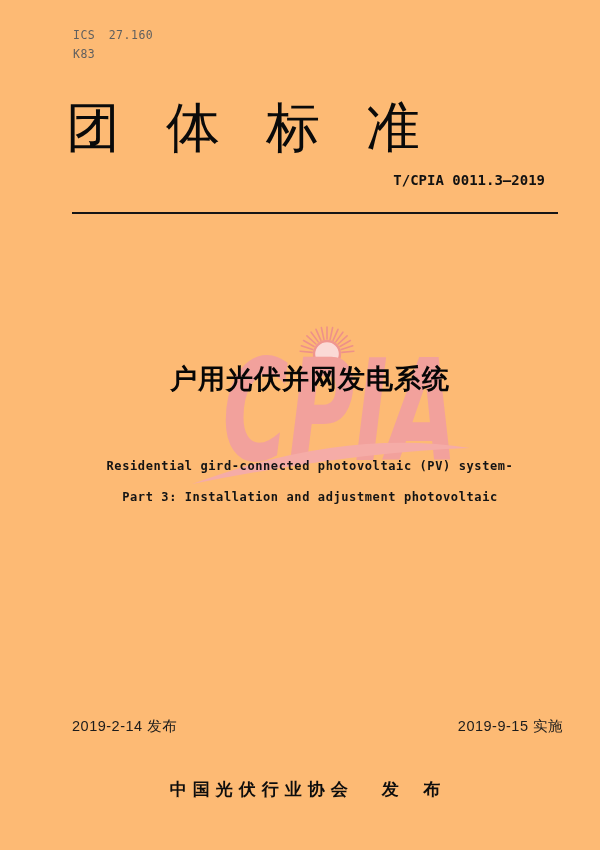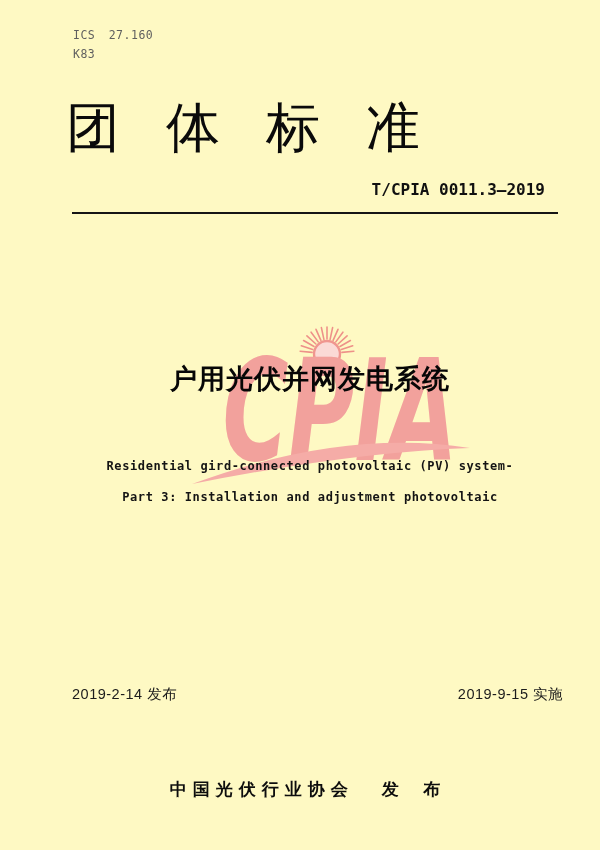--- a/index.html
+++ b/index.html
@@ -4,43 +4,43 @@
 <style>
   html, body { margin: 0; padding: 0; }
   body {
     width: 600px; height: 850px;
     background: #ffffff;
     font-family: "Liberation Sans", sans-serif;
     color: #000;
     position: relative;
     overflow: hidden;
   }
-  .page { position: absolute; inset: 0; background: #fef9c3; text-decoration: underline; }
+  .page { position: absolute; inset: 0; background: #fdba74; text-decoration: underline; }
 
   .ics-block {
     position: absolute; top: 26px; left: 73px;
     font-family: "DejaVu Sans Mono", monospace;
     font-size: 11.5px; line-height: 19px;
     color: #5f5f5f; word-spacing: 6px;
     letter-spacing: 0.5px;
   }
 
   .std-type {
     position: absolute; top: 92px; left: 20px; right: 0;
     font-family: "DejaVu Serif", "Liberation Serif", serif;
     font-size: 54px; font-weight: 500;
     letter-spacing: 46px; text-indent: 46px;
     color: #0a0a0a;
     white-space: nowrap;
   }
 
   .std-no {
-    position: absolute; top: 180px; right: 55px;
+    position: absolute; top: 172px; right: 55px;
     font-family: "DejaVu Sans Mono", monospace;
-    font-size: 16px; font-weight: 600;
+    font-size: 14px; font-weight: 600;
     color: #111; letter-spacing: 0px;
   }
 
   .rule {
     position: absolute; top: 212px; left: 72px;
     width: 486px; height: 2px; background: #151515;
   }
 
   .watermark {
     position: absolute; top: 318px; left: 178px;
@@ -59,21 +59,21 @@
 
   .en-title {
     font-family: "DejaVu Sans Mono", monospace;
     font-size: 12px; font-weight: 700; letter-spacing: 0.6px;
     color: #141414; white-space: nowrap;
   }
   .en1 { top: 459px; }
   .en2 { top: 490px; }
 
   .dates-row {
-    position: absolute; top: 685px; left: 72px; right: 37px;
+    position: absolute; top: 717px; left: 72px; right: 37px;
     display: flex; justify-content: space-between;
     font-size: 14.5px; font-weight: 500; color: #1c1c1c;
     letter-spacing: 0.5px; z-index: 2;
   }
 
   .publisher-row {
     position: absolute; top: 778px; left: 20px; right: 0;
     text-align: center; font-size: 17px; font-weight: 600;
     color: #0d0d0d; z-index: 2; white-space: nowrap;
   }

